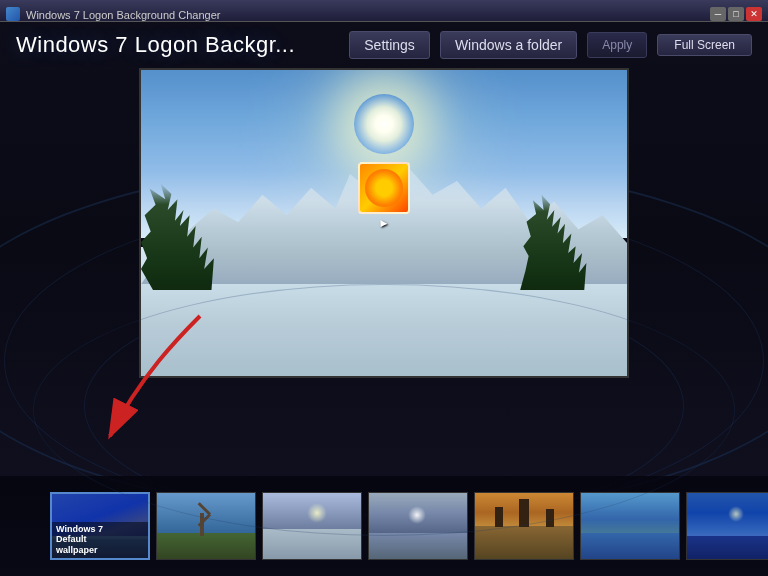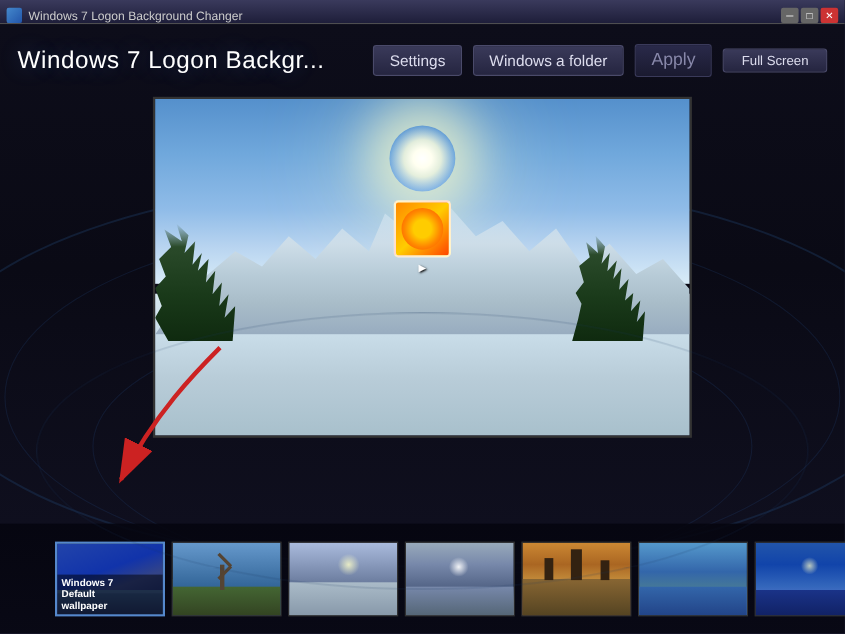--- a/index.html
+++ b/index.html
@@ -84,21 +84,21 @@
       border: 1px solid rgba(30, 60, 100, 0.25);
       pointer-events: none;
     }
 
     
     #header {
       display: flex;
       align-items: center;
       padding: 10px 16px;
       gap: 10px;
-      height: 66px;
+      height: 46px;
     }
     #app-title {
       color: white;
       font-size: 22px;
       font-weight: 300;
       letter-spacing: 0.5px;
       flex: 1;
       text-shadow: 0 0 20px rgba(100, 160, 255, 0.3);
     }
     .header-btn {
@@ -110,21 +110,21 @@
       font-size: 14px;
       cursor: pointer;
       white-space: nowrap;
     }
     #apply-btn {
       background: linear-gradient(to bottom, #2a2a4a, #1a1a30);
       border: 1px solid #3a3a5a;
       color: #8888aa;
       padding: 5px 14px;
       border-radius: 3px;
-      font-size: 16px;
+      font-size: 12px;
       cursor: pointer;
     }
     #fullscreen-btn {
       background: linear-gradient(to bottom, #3a3a5a, #252540);
       border: 1px solid #4a4a6a;
       color: #dde;
       padding: 3px 16px;
       border-radius: 3px;
       font-size: 12px;
       cursor: pointer;

